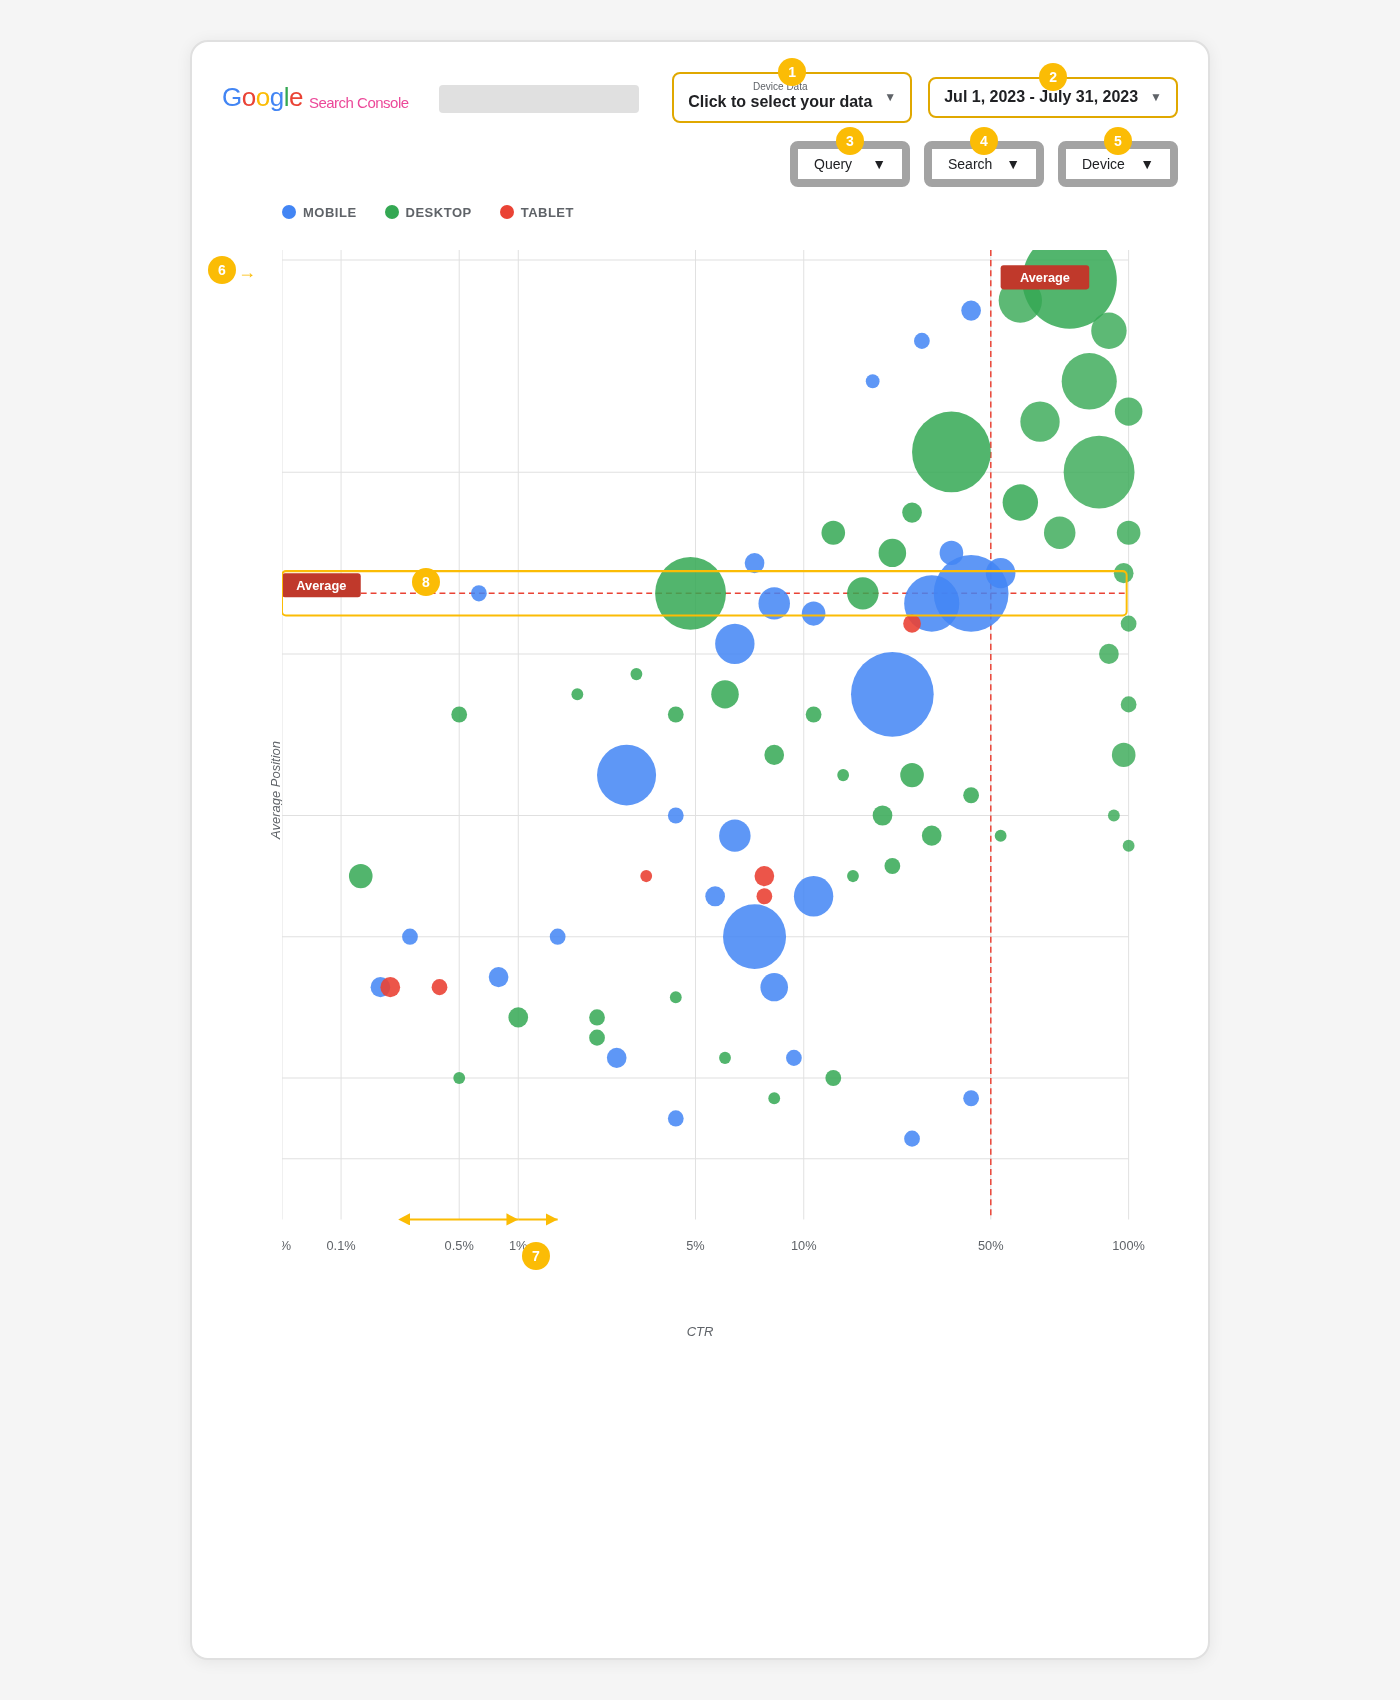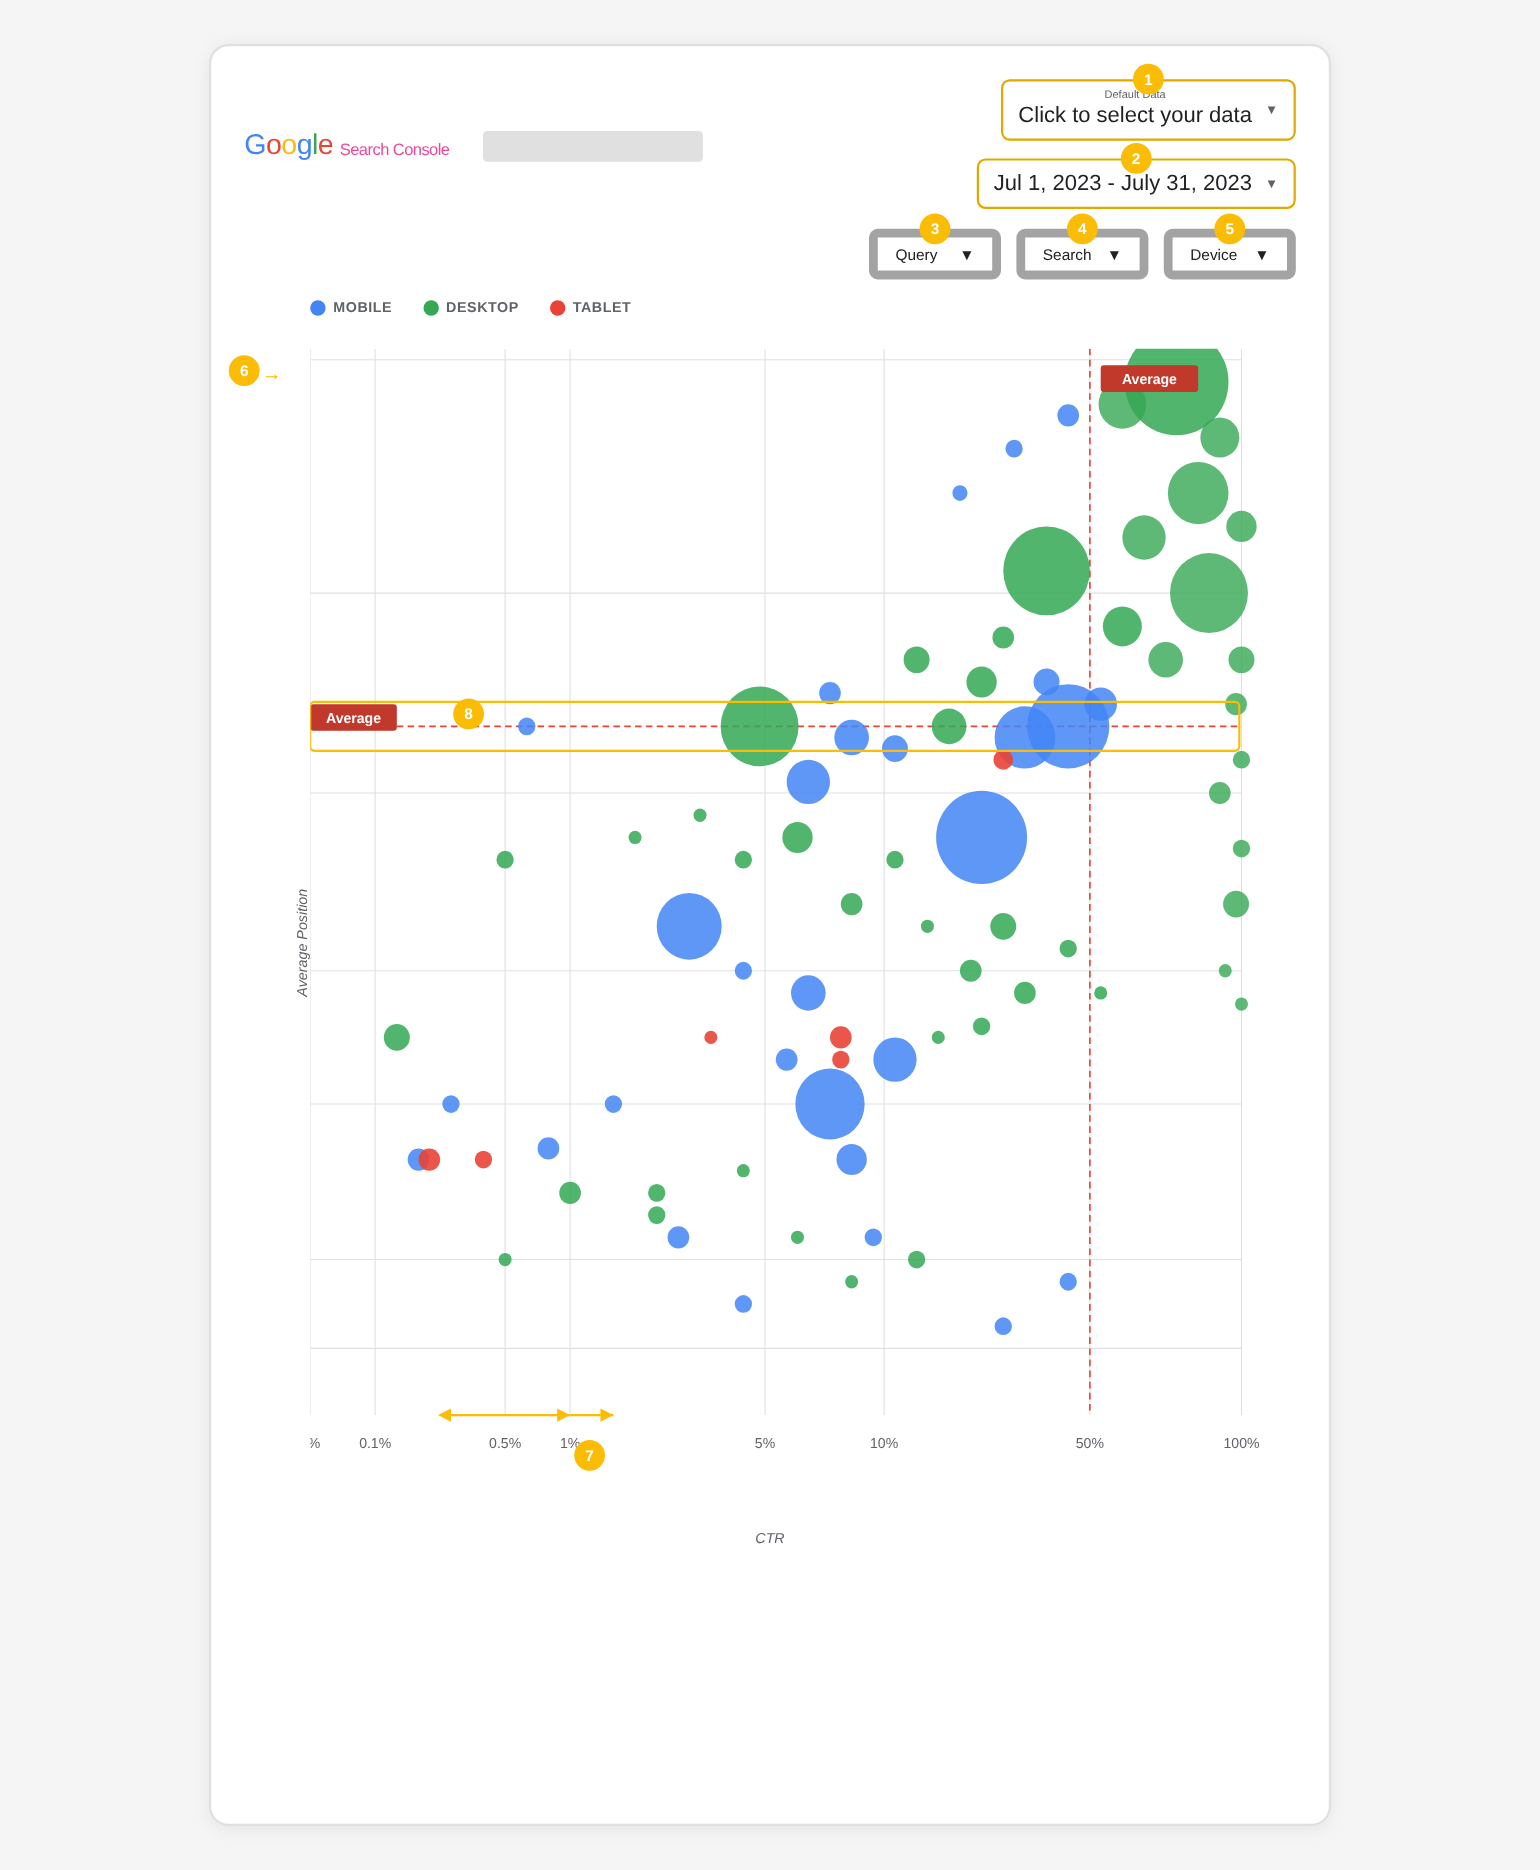--- a/index.html
+++ b/index.html
@@ -77,25 +77,25 @@
       color: #202124;
       position: relative;
     }
     .dropdown-btn .label-small {
       font-size: 10px;
       color: #5f6368;
       display: block;
       line-height: 1;
     }
     .dropdown-btn .label-main {
-      font-size: 20px;
+      font-size: 16px;
       color: #202124;
       display: block;
       line-height: 1.3;
-      font-weight: 400;
+      font-weight: 700;
     }
     .dropdown-btn .arrow {
       font-size: 12px;
       color: #5f6368;
       margin-left: 4px;
     }
     .badge-circle {
       position: absolute;
       top: -14px;
       left: 50%;
@@ -216,21 +216,21 @@
     </div>
 
     <div class="search-bar-placeholder"></div>
 
     <div class="dropdown-controls">
 
       <div style="position:relative;">
         <div class="badge-circle">1</div>
         <button class="dropdown-btn">
           <span>
-            <span class="label-small">Default Data</span>
+            <span class="label-small">Device Data</span>
             <span class="label-main">Click to select your data</span>
           </span>
           <span class="arrow">▼</span>
         </button>
       </div>
 
       <div style="position:relative;">
         <div class="badge-circle">2</div>
         <button class="dropdown-btn">
           <span>

